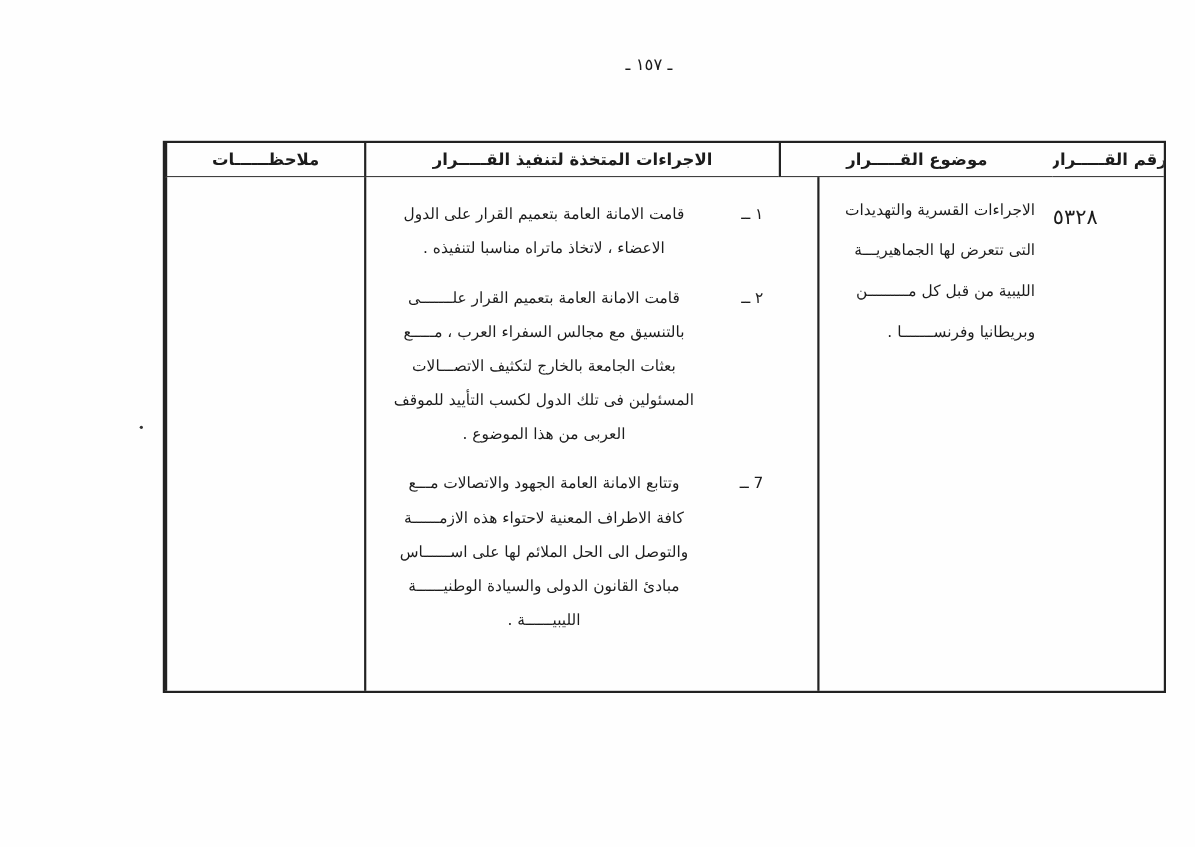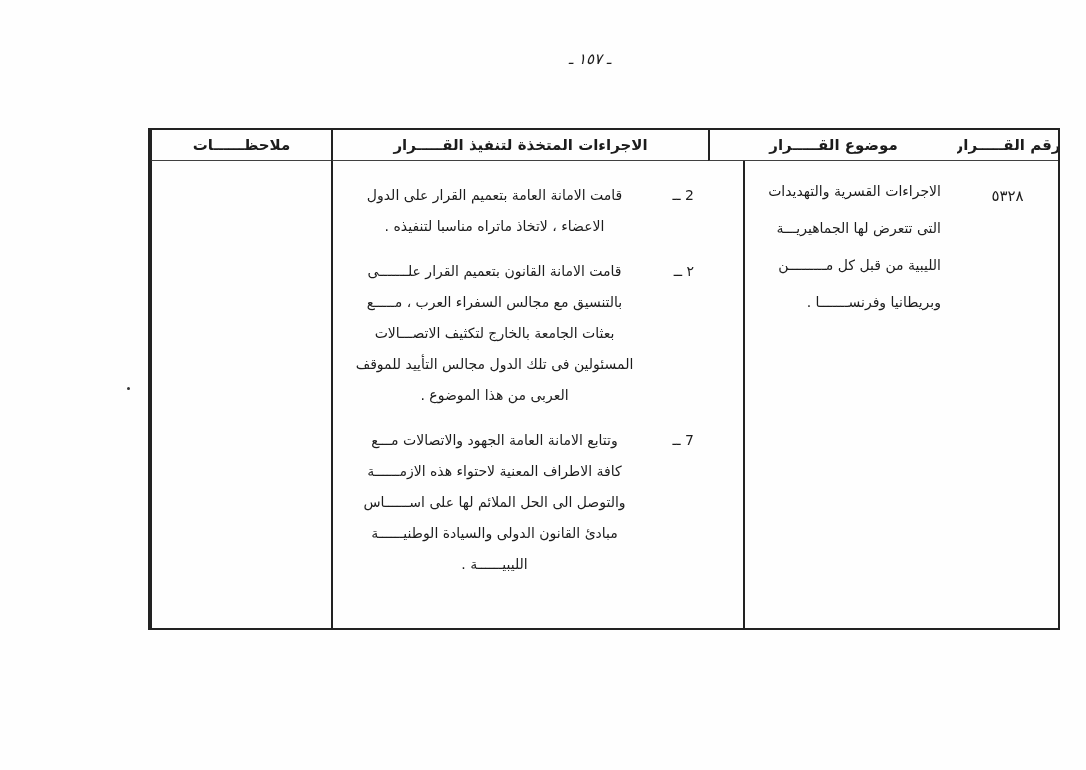--- a/index.html
+++ b/index.html
@@ -18,21 +18,20 @@
   }
   .page-number {
     position: absolute;
     top: 50px;
     left: 460px;
     width: 260px;
     text-align: center;
     font-size: 15px;
     letter-spacing: 2px;
     direction: rtl;
-    font-style: italic;
   }
   .decisions-table {
     position: absolute;
     top: 128px;
     left: 148px;
     width: 912px;
     height: 502px;
     border: 2px solid #222222;
     display: grid;
     grid-template-columns: 101px 249px 377px 1fr;
@@ -47,22 +46,22 @@
     justify-content: center;
     font-size: 15px;
     font-weight: bold;
     white-space: nowrap;
     overflow: hidden;
   }
   .sep { border-left: 2px solid #222222; }
   .bcell { overflow: hidden; }
   .cell-number {
     padding-top: 26px;
-    text-align: center;
-    font-size: 15px;
+    text-align: left;
+    font-size: 19px;
     letter-spacing: 2px;
   }
   .cell-subject {
     padding: 12px 16px 0 8px;
     font-size: 14px;
     margin-left: 35px;
   }
   .cell-subject .line {
     line-height: 37px;
     white-space: nowrap;
@@ -121,34 +120,34 @@
     <div class="bcell sep cell-subject">
       <div class="line">الاجراءات القسرية والتهديدات</div>
       <div class="line">التى تتعرض لها الجماهيريـــة</div>
       <div class="line">الليبية من قبل كل مـــــــــن</div>
       <div class="line">وبريطانيا وفرنســـــــا .</div>
     </div>
 
     <div class="bcell sep cell-procedures">
 
       <div class="proc-item">
-        <div class="proc-num">2 ــ</div>
+        <div class="proc-num">١ ــ</div>
         <div class="proc-lines">
           <div class="line">قامت الامانة العامة بتعميم القرار على الدول</div>
           <div class="line">الاعضاء ، لاتخاذ ماتراه مناسبا لتنفيذه .</div>
         </div>
       </div>
 
       <div class="proc-item">
         <div class="proc-num">٢ ــ</div>
         <div class="proc-lines">
-          <div class="line">قامت الامانة القانون بتعميم القرار علـــــــى</div>
+          <div class="line">قامت الامانة العامة بتعميم القرار علـــــــى</div>
           <div class="line">بالتنسيق مع مجالس السفراء العرب ، مـــــع</div>
           <div class="line">بعثات الجامعة بالخارج لتكثيف الاتصـــالات</div>
-          <div class="line">المسئولين فى تلك الدول مجالس التأييد للموقف</div>
+          <div class="line">المسئولين فى تلك الدول لكسب التأييد للموقف</div>
           <div class="line">العربى من هذا الموضوع .</div>
         </div>
       </div>
 
       <div class="proc-item">
         <div class="proc-num">7 ــ</div>
         <div class="proc-lines">
           <div class="line">وتتابع الامانة العامة الجهود والاتصالات مـــع</div>
           <div class="line">كافة الاطراف المعنية لاحتواء هذه الازمــــــة</div>
           <div class="line">والتوصل الى الحل الملائم لها على اســــــاس</div>

